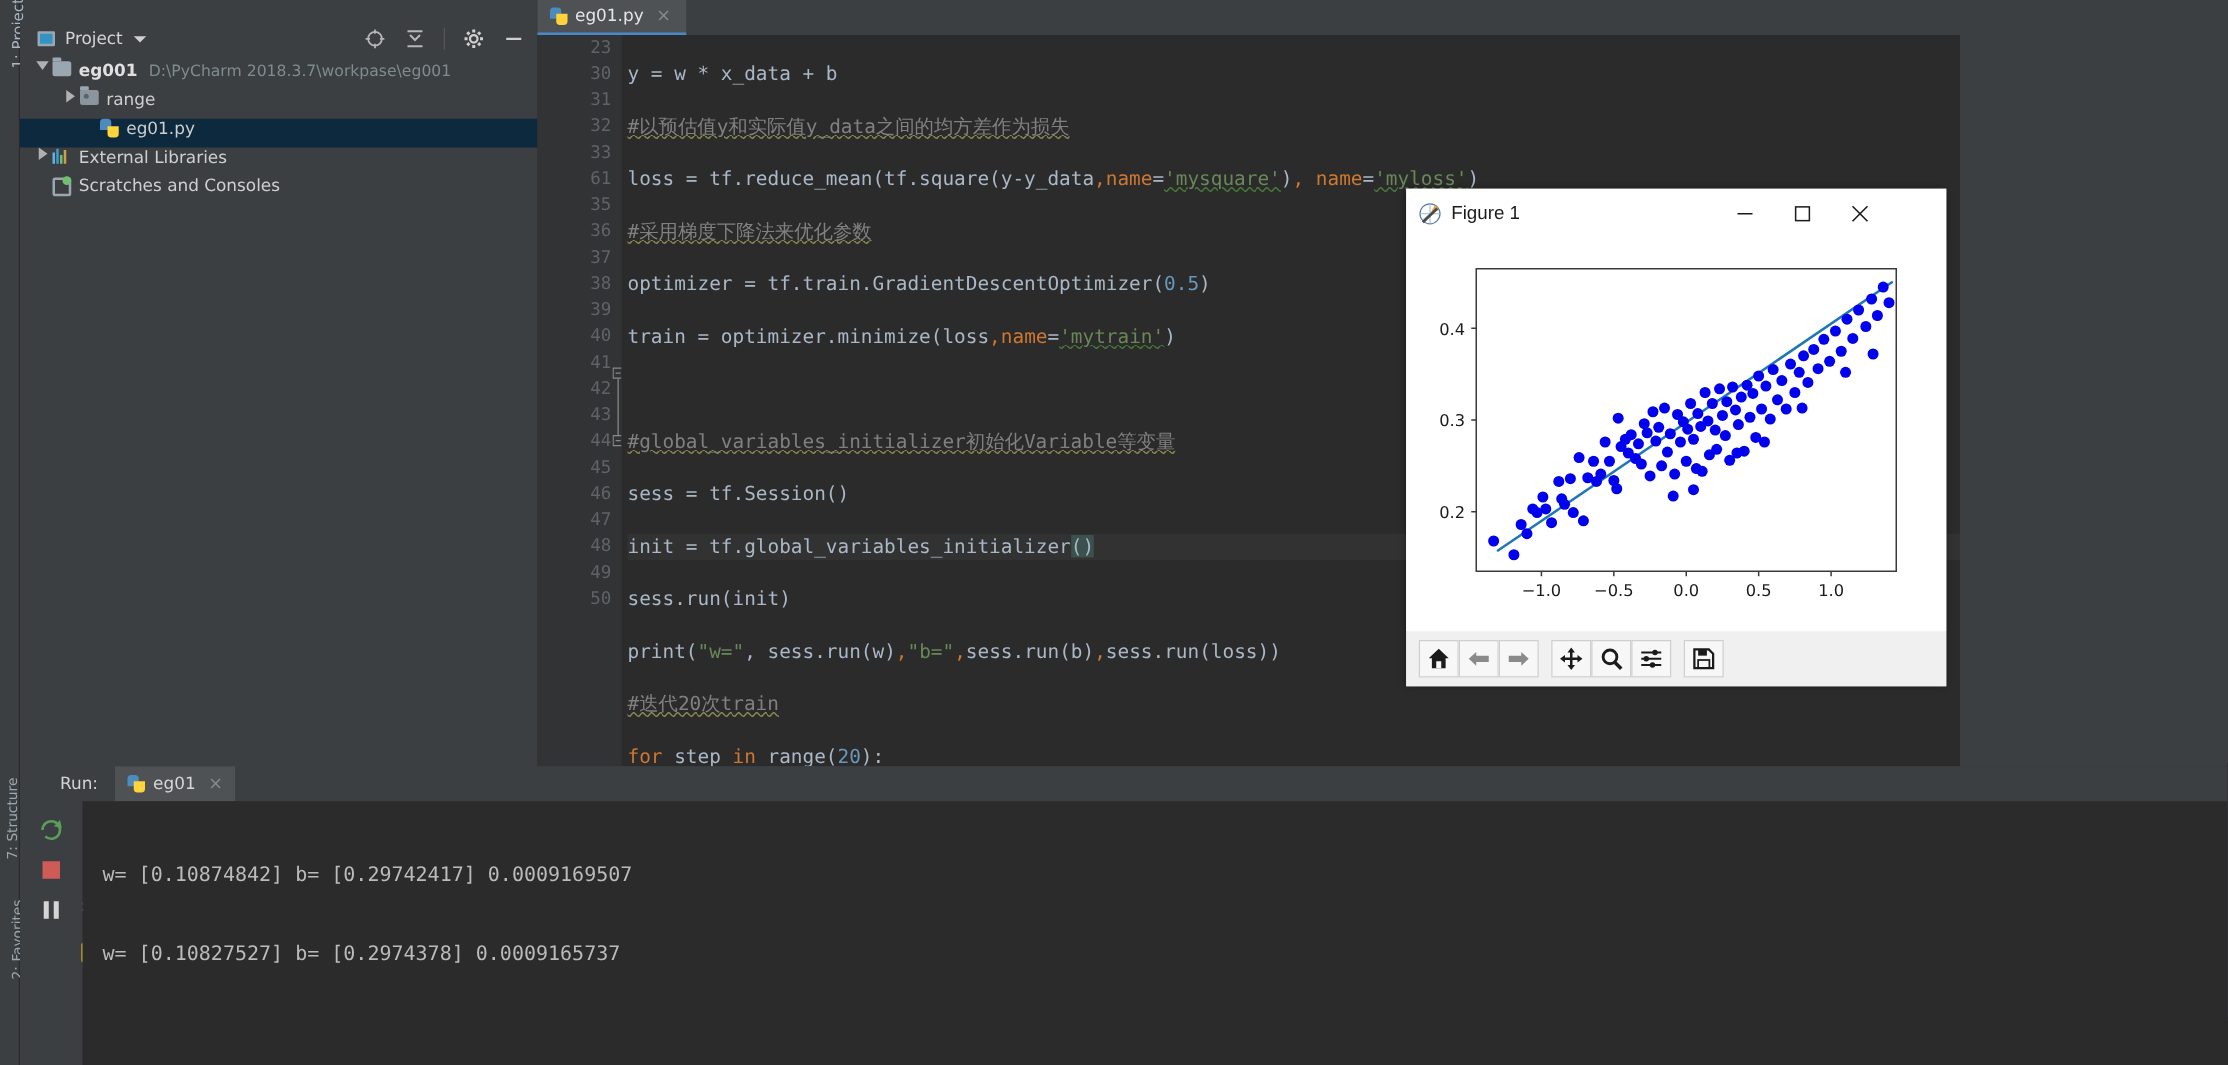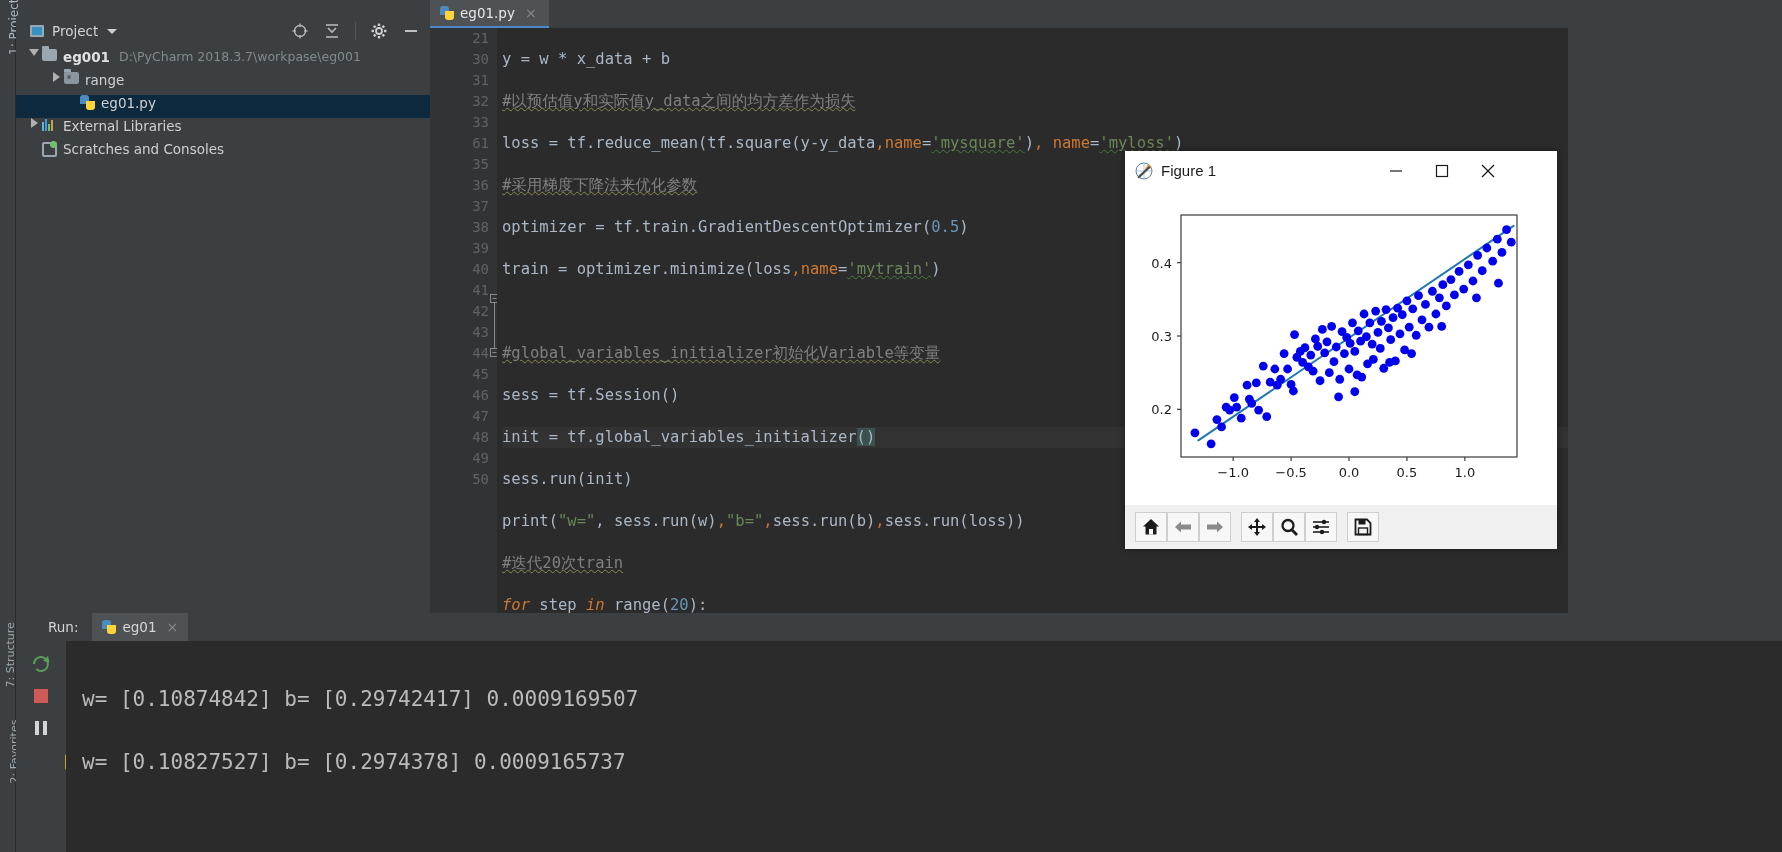--- a/index.html
+++ b/index.html
@@ -121,21 +121,21 @@
   }
   #fold-col { position:absolute; left:60px; top:28px; width:7px; height:585px; }
   #code {
     position:absolute; left:67px; top:28px; width:1285px; height:585px;
     background:#2b2b2b; font-family:"DejaVu Sans Mono", monospace;
     font-size:15.5px; line-height:21px; white-space:pre; overflow:hidden;
     padding-left:5px; color:#a9b7c6;
   }
   #code .row { height:21px; }
   #code .row.hl { background:#323232; }
-  .kw{color:#cc7832;font-style:italic;}
+  .kw{color:#cc7832;}
   .str{color:#6a8759;}
   .num{color:#6897bb;}
   .cmt{color:#808080;}
   .id{color:#a9b7c6;}
   .nm{color:#cc7832;}
   .cursorpar{background:#3b514d;color:#a9b7c6;}
   .wavy{ text-decoration:underline; text-decoration-style:wavy; text-decoration-color:#8a8a50; text-decoration-thickness:1px;}
   .wavyg{ text-decoration:underline; text-decoration-style:wavy; text-decoration-color:#4a7a3a; text-decoration-thickness:1px;}
   .comma{color:#cc7832;}
   #code-left-margin { position:absolute; left:67px; top:28px; width:2px; height:585px; background:#4b4b4b;}
@@ -159,21 +159,21 @@
   #run-tab-label{font-size:13.5px;color:#d7d7d7;}
   #run-tab-close{margin-left:10px;color:#8a8a8a;font-size:14px;line-height:1;}
 
   #console-sidebar {
     position:absolute; left:0; top:28px; width:50px; height:211px; background:#3c3f41;
   }
   .cbtn { position:absolute; width:24px; height:24px; }
   #console-out {
     position:absolute; left:50px; top:28px; width:1716px; height:211px;
     background:#2b2b2b; font-family:"DejaVu Sans Mono", monospace;
-    font-size:21px; line-height:21px; color:#bbbbbb; padding:6px 0 0 16px; white-space:pre;
+    font-size:16px; line-height:21px; color:#bbbbbb; padding:6px 0 0 16px; white-space:pre;
   }
 
   
   #figure-window {
     position:absolute; left:1125px; top:151px; width:432px; height:398px;
     background:#ffffff; box-shadow:0 0 6px rgba(0,0,0,.45);
   }
   #fig-titlebar { position:absolute; left:0; top:0; width:432px; height:40px; background:#fff; }
   #fig-icon { position:absolute; left:10px; top:11px; width:18px; height:18px; }
   #fig-title { position:absolute; left:36px; top:11px; font-size:15px; color:#1b1b1b; font-family:"Liberation Sans", sans-serif; }
@@ -298,21 +298,21 @@
 <div id="editor-area">
   <div id="tabbar">
     <div id="tab-eg01">
       <span class="py-ico"></span>
       <span id="tab-label">eg01.py</span>
       <span id="tab-close">×</span>
     </div>
   </div>
 
   <div id="gutter">
-    <span class="lineno" style="top:0px;">21</span>
+    <span class="lineno" style="top:0px;">23</span>
     <span class="lineno" style="top:21px;">30</span>
     <span class="lineno" style="top:42px;">31</span>
     <span class="lineno" style="top:63px;">32</span>
     <span class="lineno" style="top:84px;">33</span>
     <span class="lineno" style="top:105px;">61</span>
     <span class="lineno" style="top:126px;">35</span>
     <span class="lineno" style="top:147px;">36</span>
     <span class="lineno" style="top:168px;">37</span>
     <span class="lineno" style="top:189px;">38</span>
     <span class="lineno" style="top:210px;">39</span>

